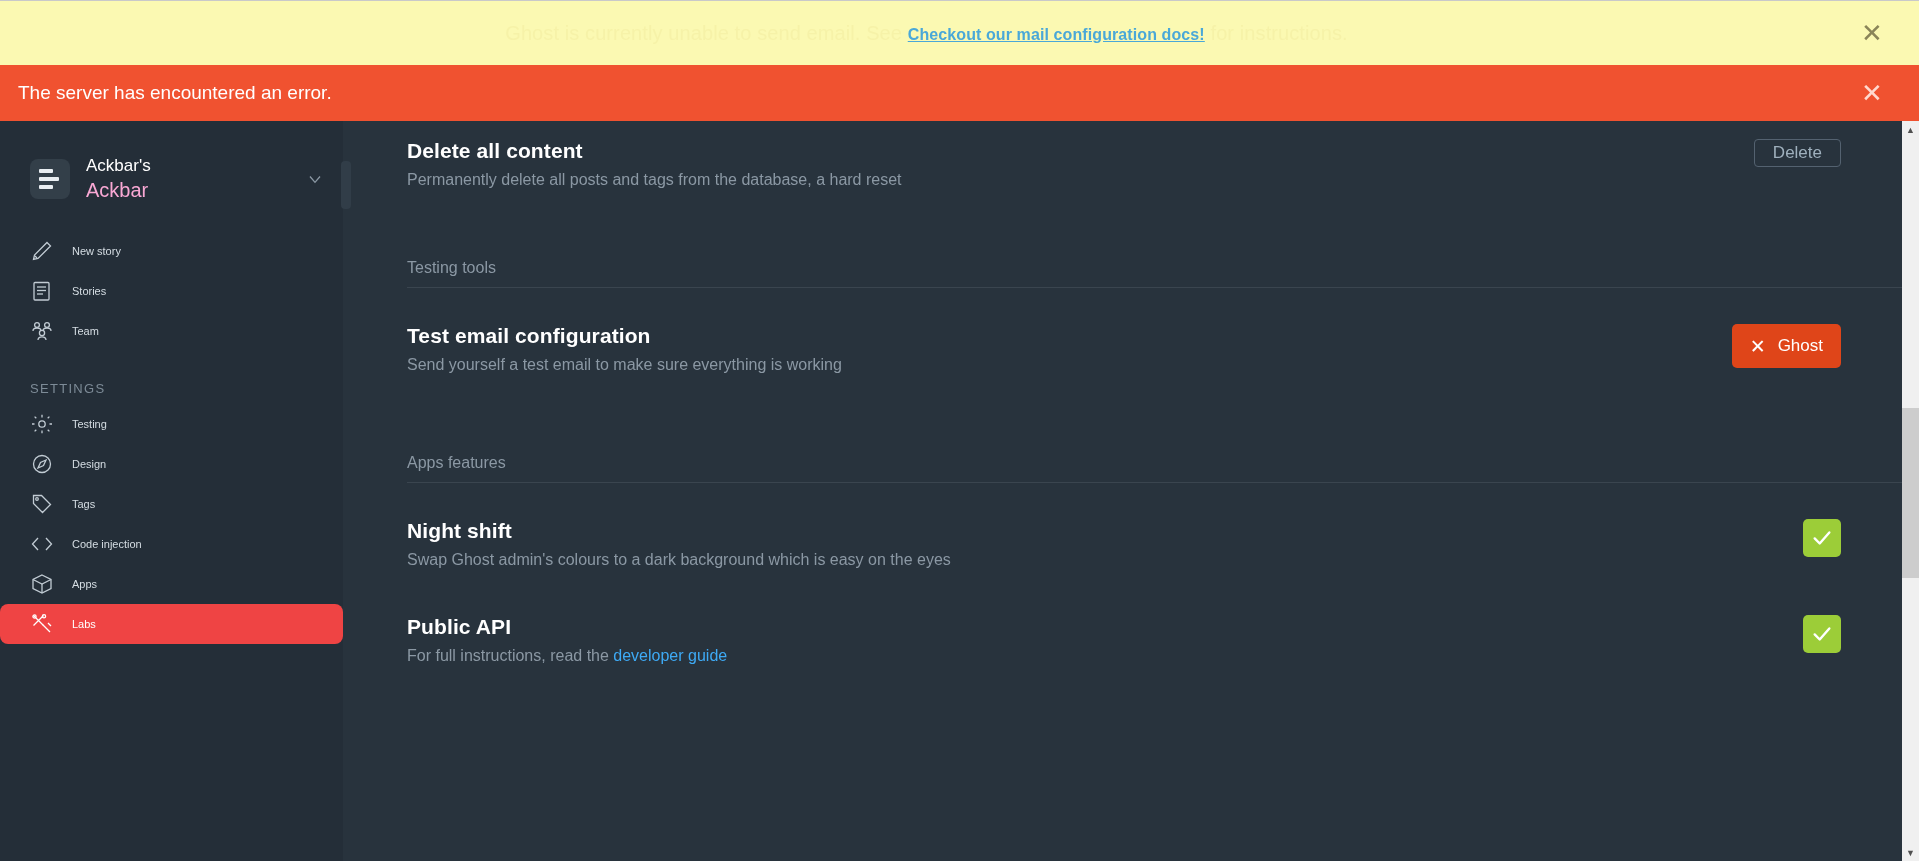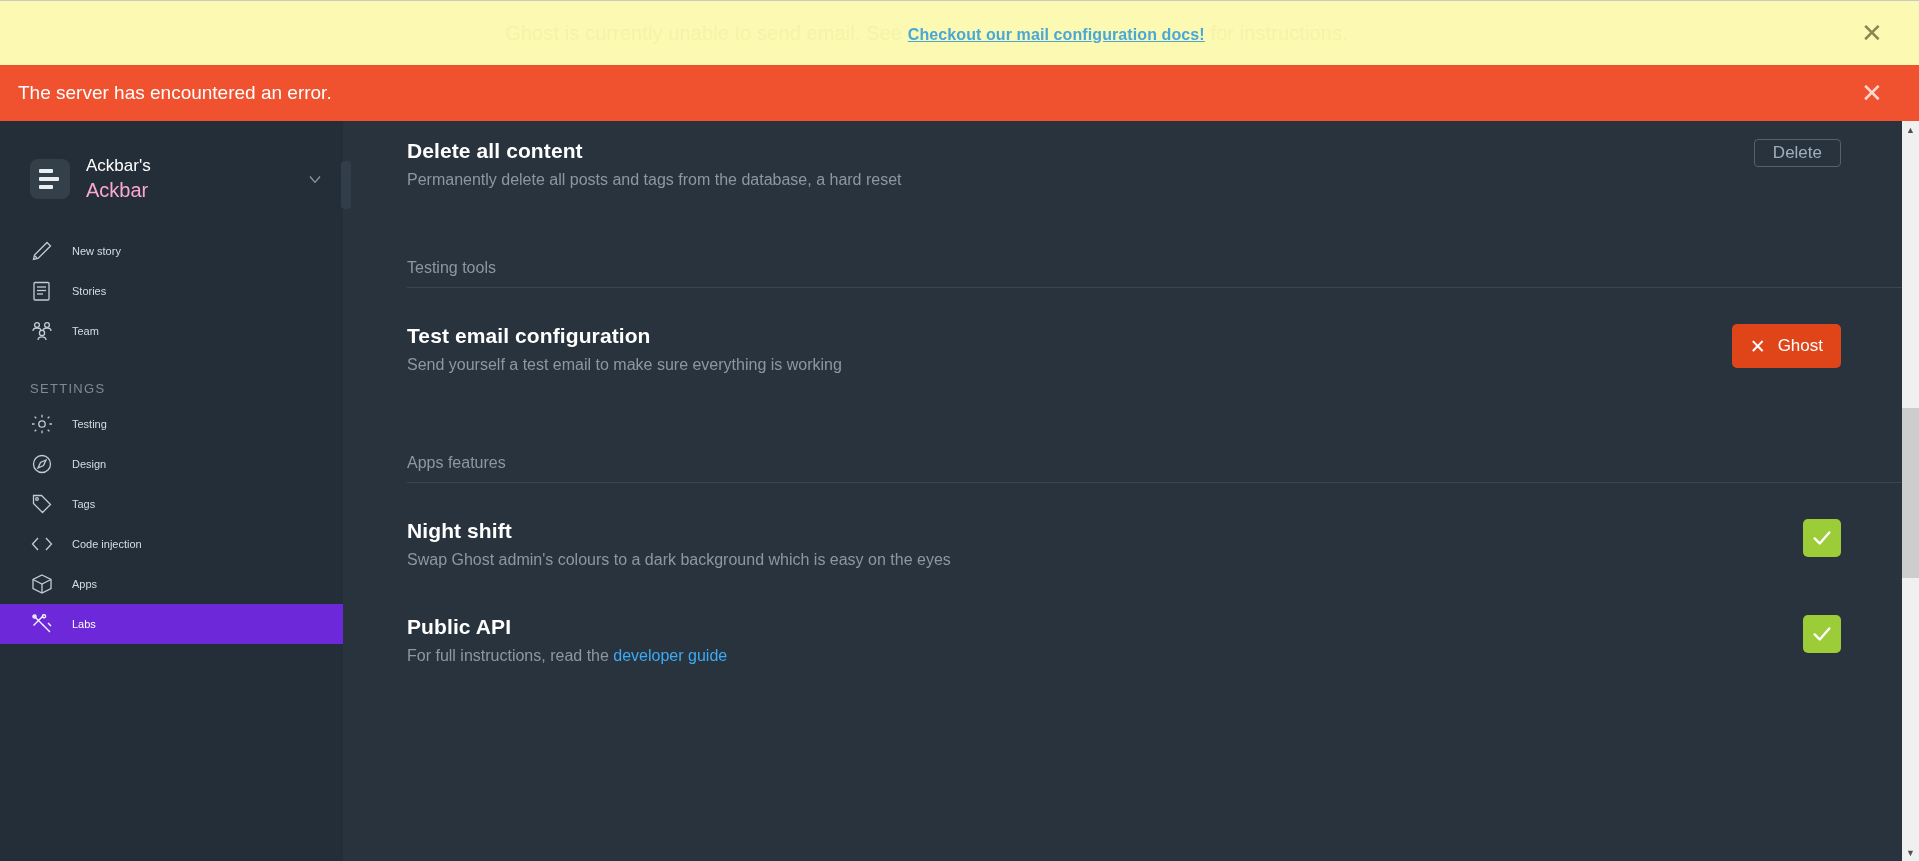--- a/index.html
+++ b/index.html
@@ -109,21 +109,21 @@
   }
   .search-input::placeholder { color: #8b98a4; }
   .search-icon { width: 18px; height: 18px; color: #c5ced6; flex: none; }
 
   .nav { margin-top: 22px; }
   .nav-item {
     display: flex; align-items: center;
     height: 40px; padding-left: 30px;
     cursor: pointer; color: #d5dde3;
   }
-  .nav-item.active { background: #6d28d9; color: #ffffff; }
+  .nav-item.active { background: #ef4444; color: #ffffff; border-radius: 8px; }
   .nav-icon {
     width: 24px; height: 24px; flex: none;
     margin-right: 18px; color: #c2ccd4;
   }
   .nav-item.active .nav-icon { color: #ffffff; }
   .nav-label { font-size: 11px; }
 
   .nav-section {
     padding: 30px 0 8px 30px;
     font-size: 13px; letter-spacing: 1.3px;

